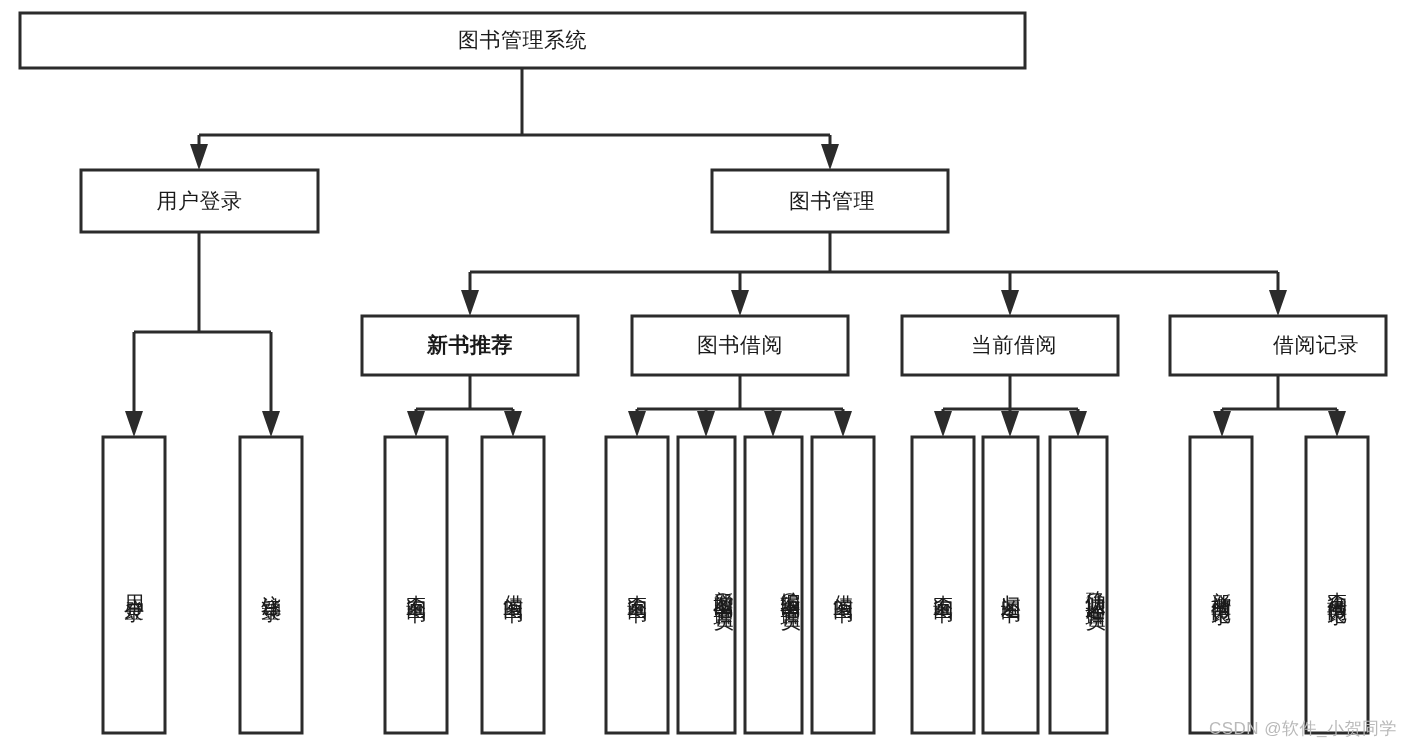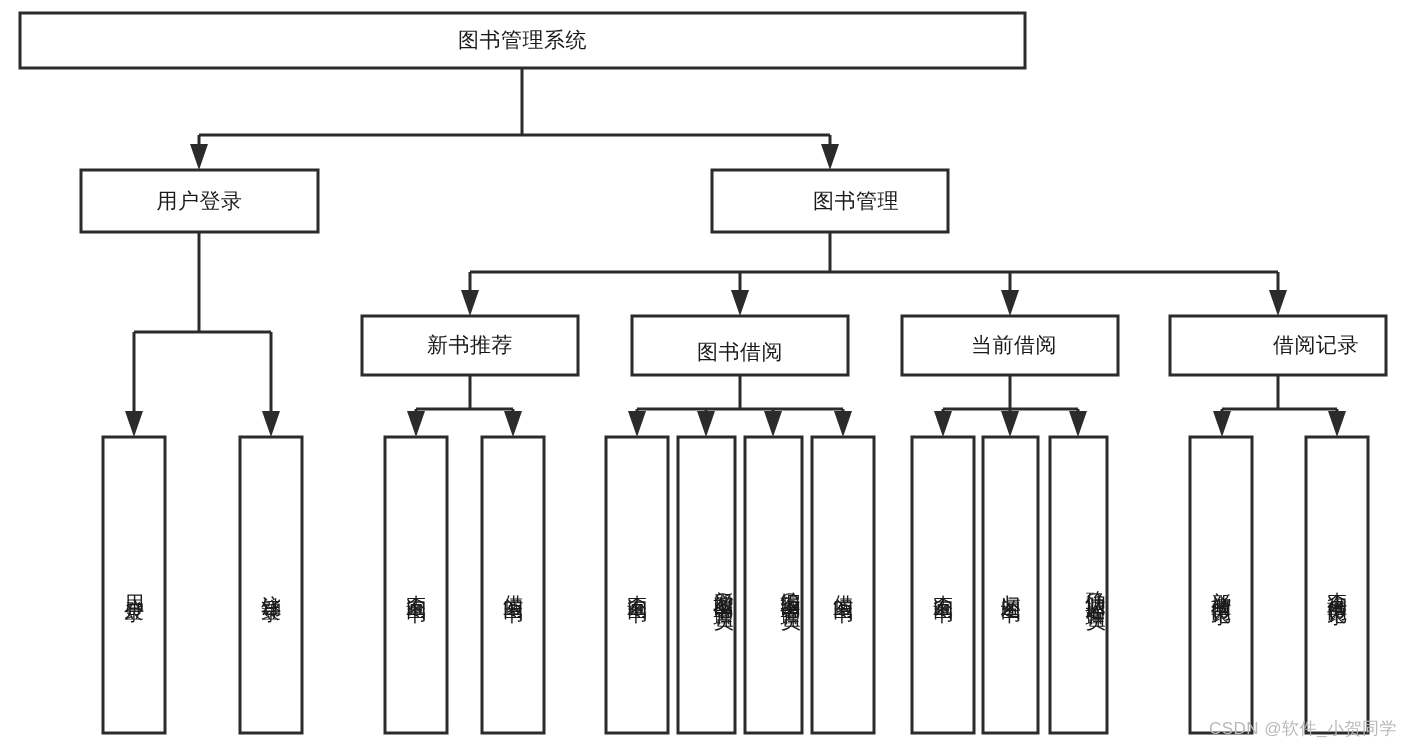--- a/index.html
+++ b/index.html
@@ -174,24 +174,24 @@
     <rect class="box-rect" x="983" y="437" width="55" height="296"></rect>
     <rect class="box-rect" x="1050" y="437" width="57" height="296"></rect>
 
     <rect class="box-rect" x="1190" y="437" width="62" height="296"></rect>
     <rect class="box-rect" x="1306" y="437" width="62" height="296"></rect>
   </svg>
 
   <div class="node-label" style="left:20px; top:13px; width:1005px; height:55px;text-align:right;">图书管理系统</div>
 
   <div class="node-label" style="left:81px; top:170px; width:237px; height:62px;">用户登录</div>
-  <div class="node-label" style="left:712px; top:170px; width:252px; height:62px;padding-left:36px;">图书管理</div>
-
-  <div class="node-label" style="left:362px; top:316px; width:216px; height:59px;">新书推荐</div>
-  <div class="node-label" style="left:632px; top:316px; width:216px; height:59px;margin-top:7px;">图书借阅</div>
+  <div class="node-label" style="left:688px; top:170px; width:252px; height:62px;padding-left:36px;">图书管理</div>
+
+  <div class="node-label" style="left:362px; top:316px; width:216px; height:59px;font-weight:bold;">新书推荐</div>
+  <div class="node-label" style="left:632px; top:316px; width:216px; height:59px;">图书借阅</div>
   <div class="node-label" style="left:902px; top:316px; width:224px; height:59px;">当前借阅</div>
   <div class="node-label" style="left:1170px; top:316px; width:216px; height:59px;margin-left:38px;">借阅记录</div>
 
   <div class="node-label vertical centered" style="left:103px; top:437px; width:62px; height:296px;">用户登录</div>
   <div class="node-label vertical centered" style="left:240px; top:437px; width:62px; height:296px;">注销登录</div>
 
   <div class="node-label vertical centered" style="left:385px; top:437px; width:62px; height:296px;">查询图书</div>
   <div class="node-label vertical centered" style="left:482px; top:437px; width:62px; height:296px;">借阅图书</div>
 
   <div class="node-label vertical centered" style="left:606px; top:437px; width:62px; height:296px;">查询图书</div>

